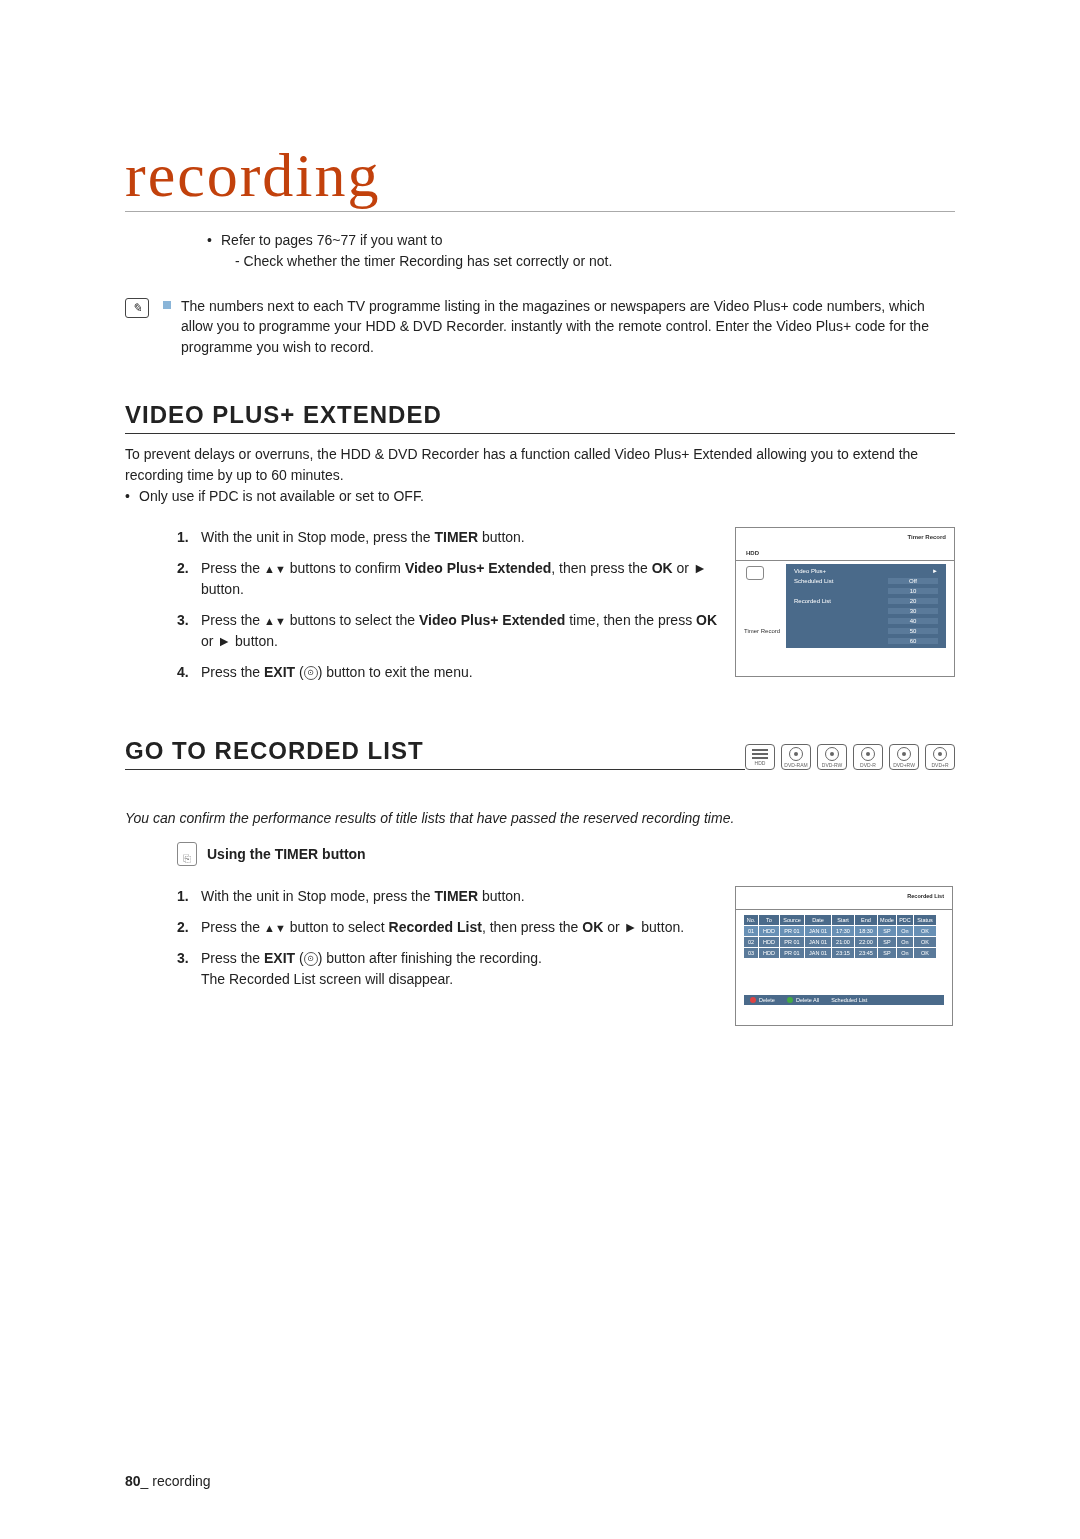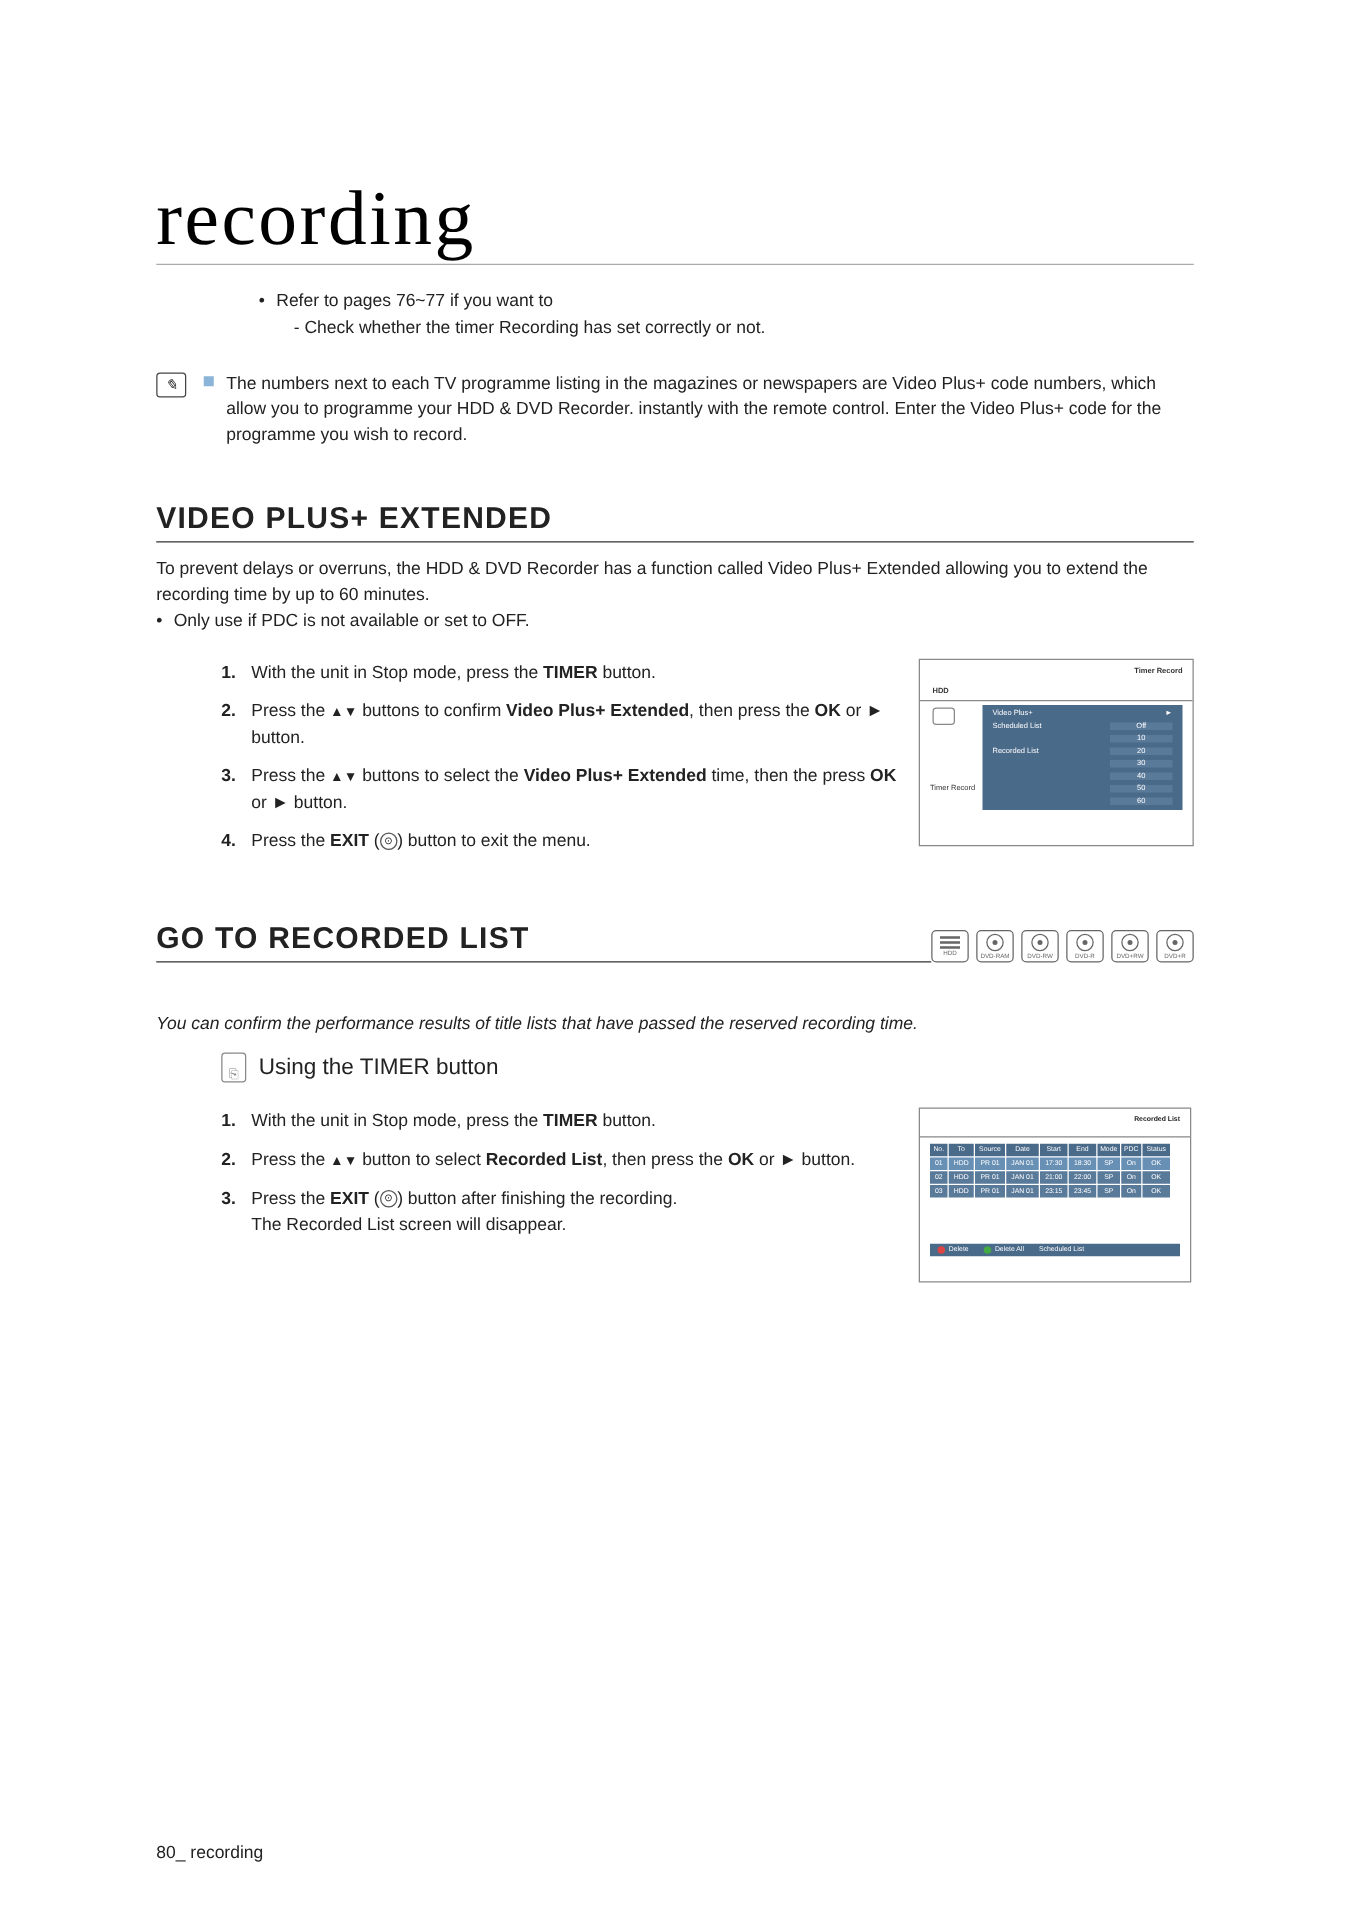--- a/index.html
+++ b/index.html
@@ -18,21 +18,21 @@
     }
     .title-underline {
       border-bottom: 1px solid #aaa;
       padding-bottom: 0;
       margin-bottom: 18px;
     }
     .page-title {
       font-size: 62px;
       font-weight: 300;
       letter-spacing: 2px;
-      color: #000000;
+      color: #c2410c;
       font-family: Georgia, serif;
     }
     .intro-block {
       margin-left: 82px;
       font-size: 14px;
       line-height: 1.5;
       margin-bottom: 24px;
     }
     .intro-block .bullet {
       display: flex;
@@ -290,22 +290,22 @@
       border: 1.5px solid #888;
       border-radius: 3px;
       display: flex;
       align-items: flex-end;
       justify-content: center;
       margin-right: 10px;
       font-size: 10px;
       color: #888;
     }
     .timer-btn-label {
-      font-weight: normal;
-      font-size: 18px;
+      font-weight: bold;
+      font-size: 14px;
     }
     .recorded-list-box {
       width: 218px;
       height: 140px;
       border: 1px solid #888;
       background: #fff;
       font-size: 5.5px;
       position: relative;
     }
     .rl-title {
@@ -382,21 +382,21 @@
       height: 6px;
       border-radius: 50%;
     }
     .footer {
       position: absolute;
       bottom: 50px;
       left: 125px;
       font-size: 14px;
     }
     .footer-pagenum {
-      font-weight: normal;
+      font-weight: bold;
     }
     .circ-icon {
       display: inline-flex;
       width: 14px;
       height: 14px;
       border: 1px solid #555;
       border-radius: 50%;
       align-items: center;
       justify-content: center;
       font-size: 8px;

